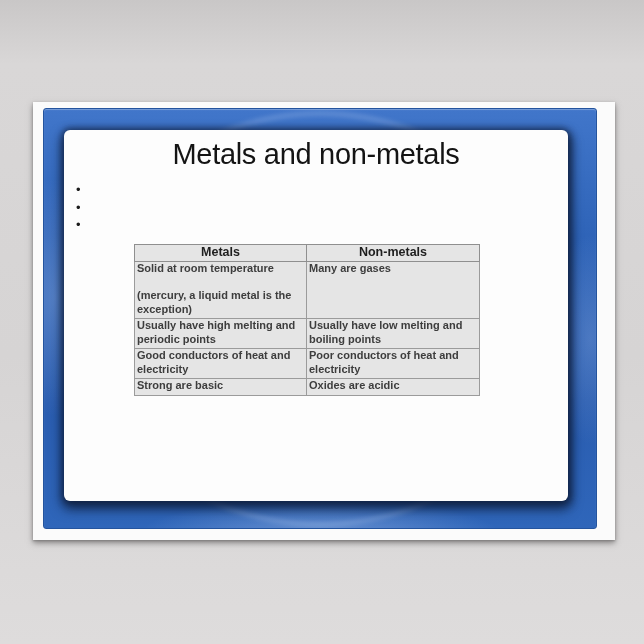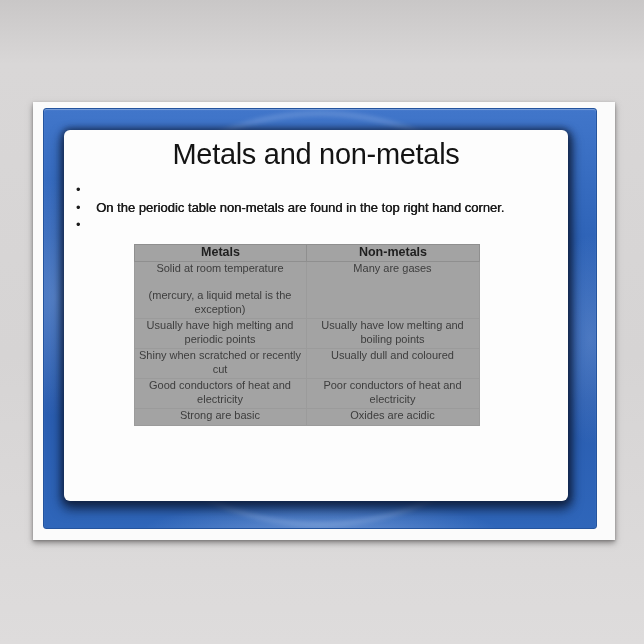--- a/index.html
+++ b/index.html
@@ -84,61 +84,61 @@
     font-size: 13px;
     color: #1b1b1b;
     text-shadow: 0.4px 0 0 currentColor;
   }
   .compare-table {
     position: absolute;
     left: 70px; top: 114px;
     width: 345px;
     border-collapse: collapse;
     table-layout: fixed;
-    background: #a3a3a3;
+    background: #e5e5e5;
   }
   .compare-table th {
     border: 1px solid #8f8f8f;
     font-size: 12.5px;
     font-weight: 700;
     text-align: center;
     color: #1f1f1f;
     padding: 0 2px 1px 2px;
     line-height: 15px;
   }
   .compare-table td {
     border: 1px solid #9b9b9b;
     font-size: 11px;
     line-height: 13.5px;
     color: #3d3d3d;
     vertical-align: top;
-    text-align: center;
+    text-align: left;
     padding: 0 3px 2px 2px;
     white-space: pre-line;
     overflow: hidden;
+    font-weight: bold;
   }
   .col-metals { width: 172px; }
   .col-nonmetals { width: 173px; }
 </style>
 </head>
 <body>
 
 <div class="bg">
   <div class="poster-mat">
     <div class="poster-frame">
       <div class="glow-ellipse"></div>
       <div class="slide">
         <h1 class="slide-title">Metals and non-metals</h1>
         <ul class="bullets">
           <li class="bullet">
             <span class="dot">•</span>
           </li>
           <li class="bullet">
             <span class="dot">•</span>
-            <span class="bullet-text">On the periodic table non-metals are found in the top right hand corner.</span>
           </li>
           <li class="bullet">
             <span class="dot">•</span>
           </li>
         </ul>
         <table class="compare-table">
           <thead>
             <tr>
               <th class="col-metals">Metals</th>
               <th class="col-nonmetals">Non-metals</th>
@@ -149,24 +149,20 @@
               <td>Solid at room temperature
 
 (mercury, a liquid metal is the exception)</td>
               <td>Many are gases</td>
             </tr>
             <tr>
               <td>Usually have high melting and periodic points</td>
               <td>Usually have low melting and boiling points</td>
             </tr>
             <tr>
-              <td>Shiny when scratched or recently cut</td>
-              <td>Usually dull and coloured</td>
-            </tr>
-            <tr>
               <td>Good conductors of heat and electricity</td>
               <td>Poor conductors of heat and electricity</td>
             </tr>
             <tr>
               <td>Strong are basic</td>
               <td>Oxides are acidic</td>
             </tr>
           </tbody>
         </table>
       </div>

